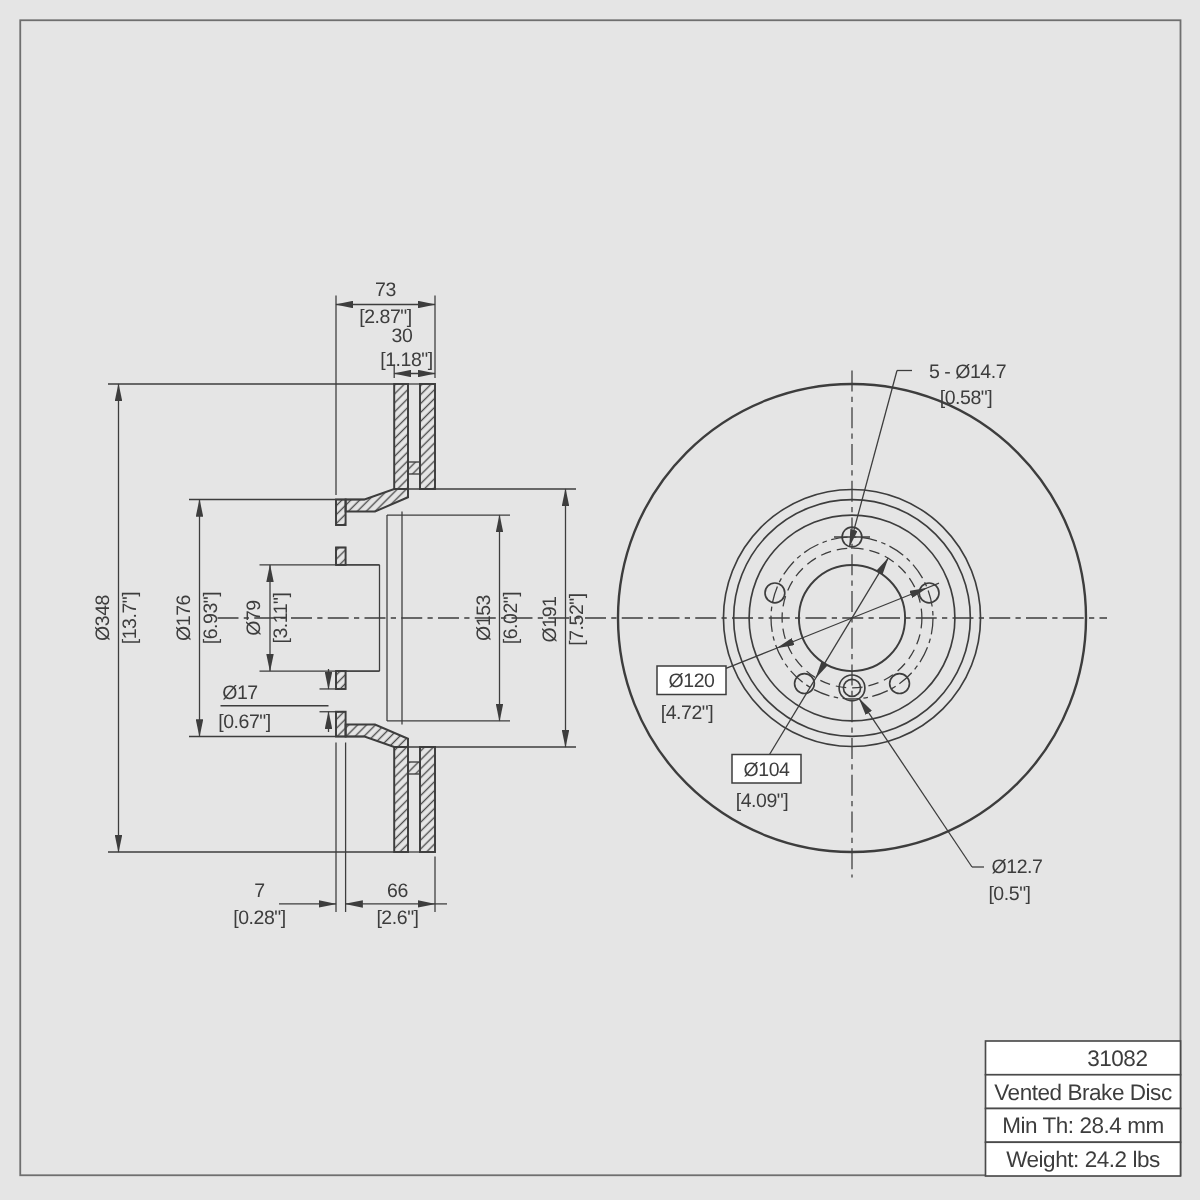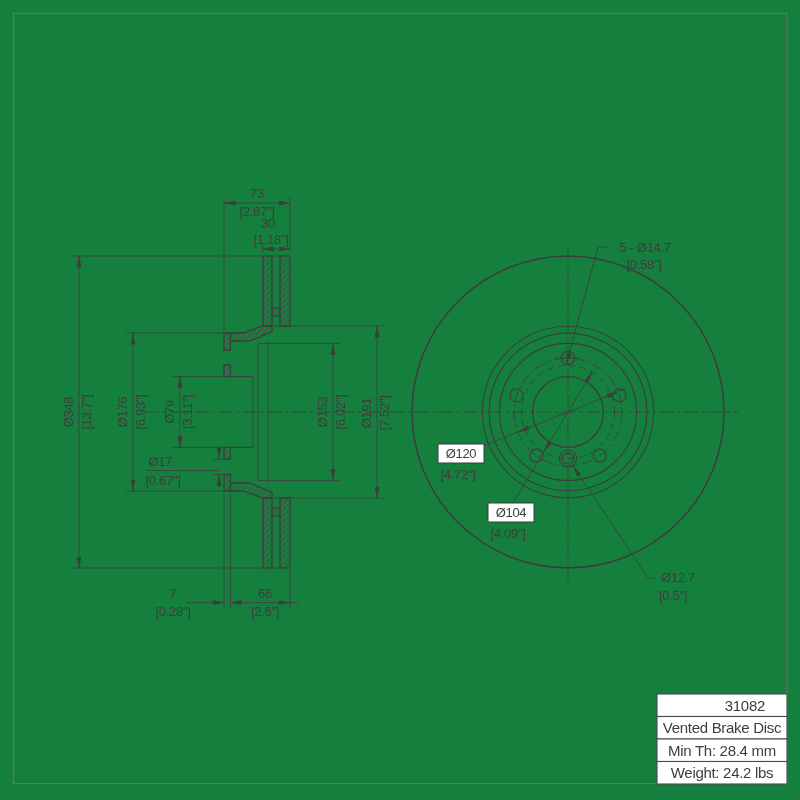--- a/index.html
+++ b/index.html
@@ -1,16 +1,16 @@
 <!DOCTYPE html>
 <html><head>
 <meta charset="utf-8">
 <style>
   html,body{margin:0;padding:0;background:#ffffff;}
-  .page{position:relative;width:800px;height:800px;background:#15803d;overflow:hidden;
+  .page{position:relative;width:800px;height:800px;background:#e5e5e5;overflow:hidden;
         font-family:"Liberation Sans",sans-serif;}
   svg text{fill:#3d3d3d;font-family:"Liberation Sans",sans-serif;letter-spacing:-0.3px;}
   .dim{font-size:13px;}
   .tb{font-size:15px;}
 </style>
 </head>
 <body>
 
 <div class="page">
 <svg width="800" height="800" viewBox="0 0 800 800">

